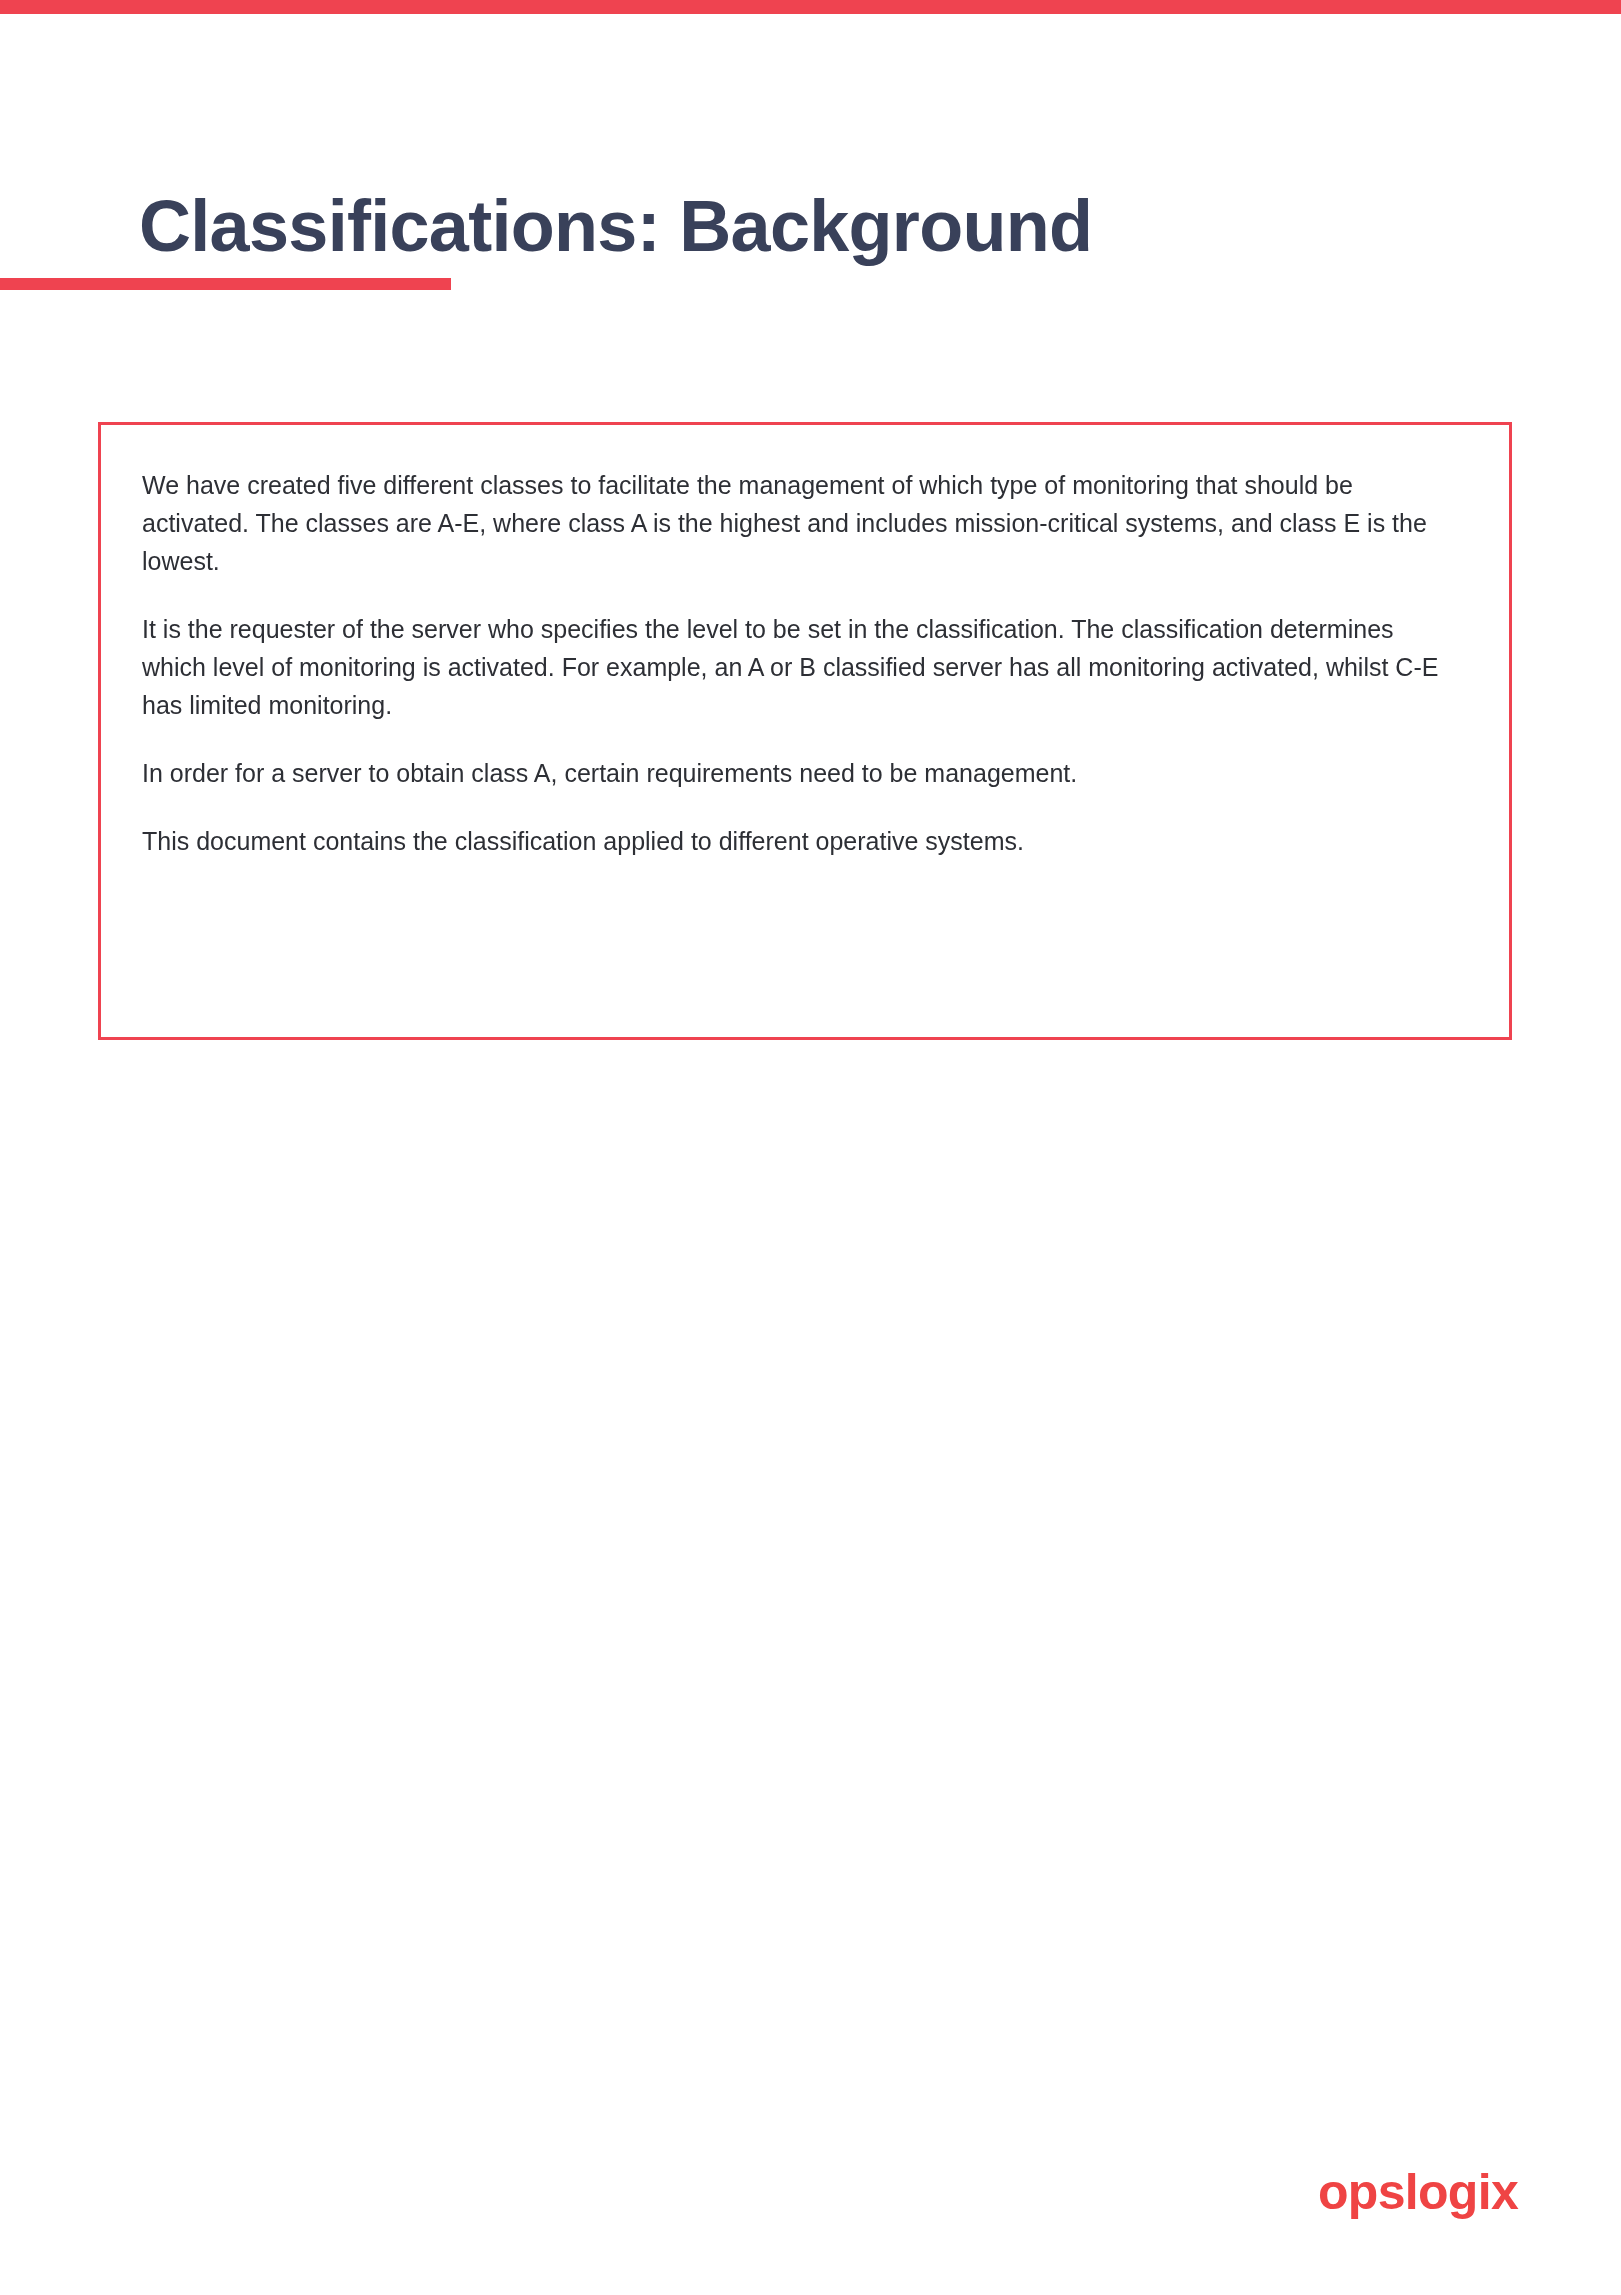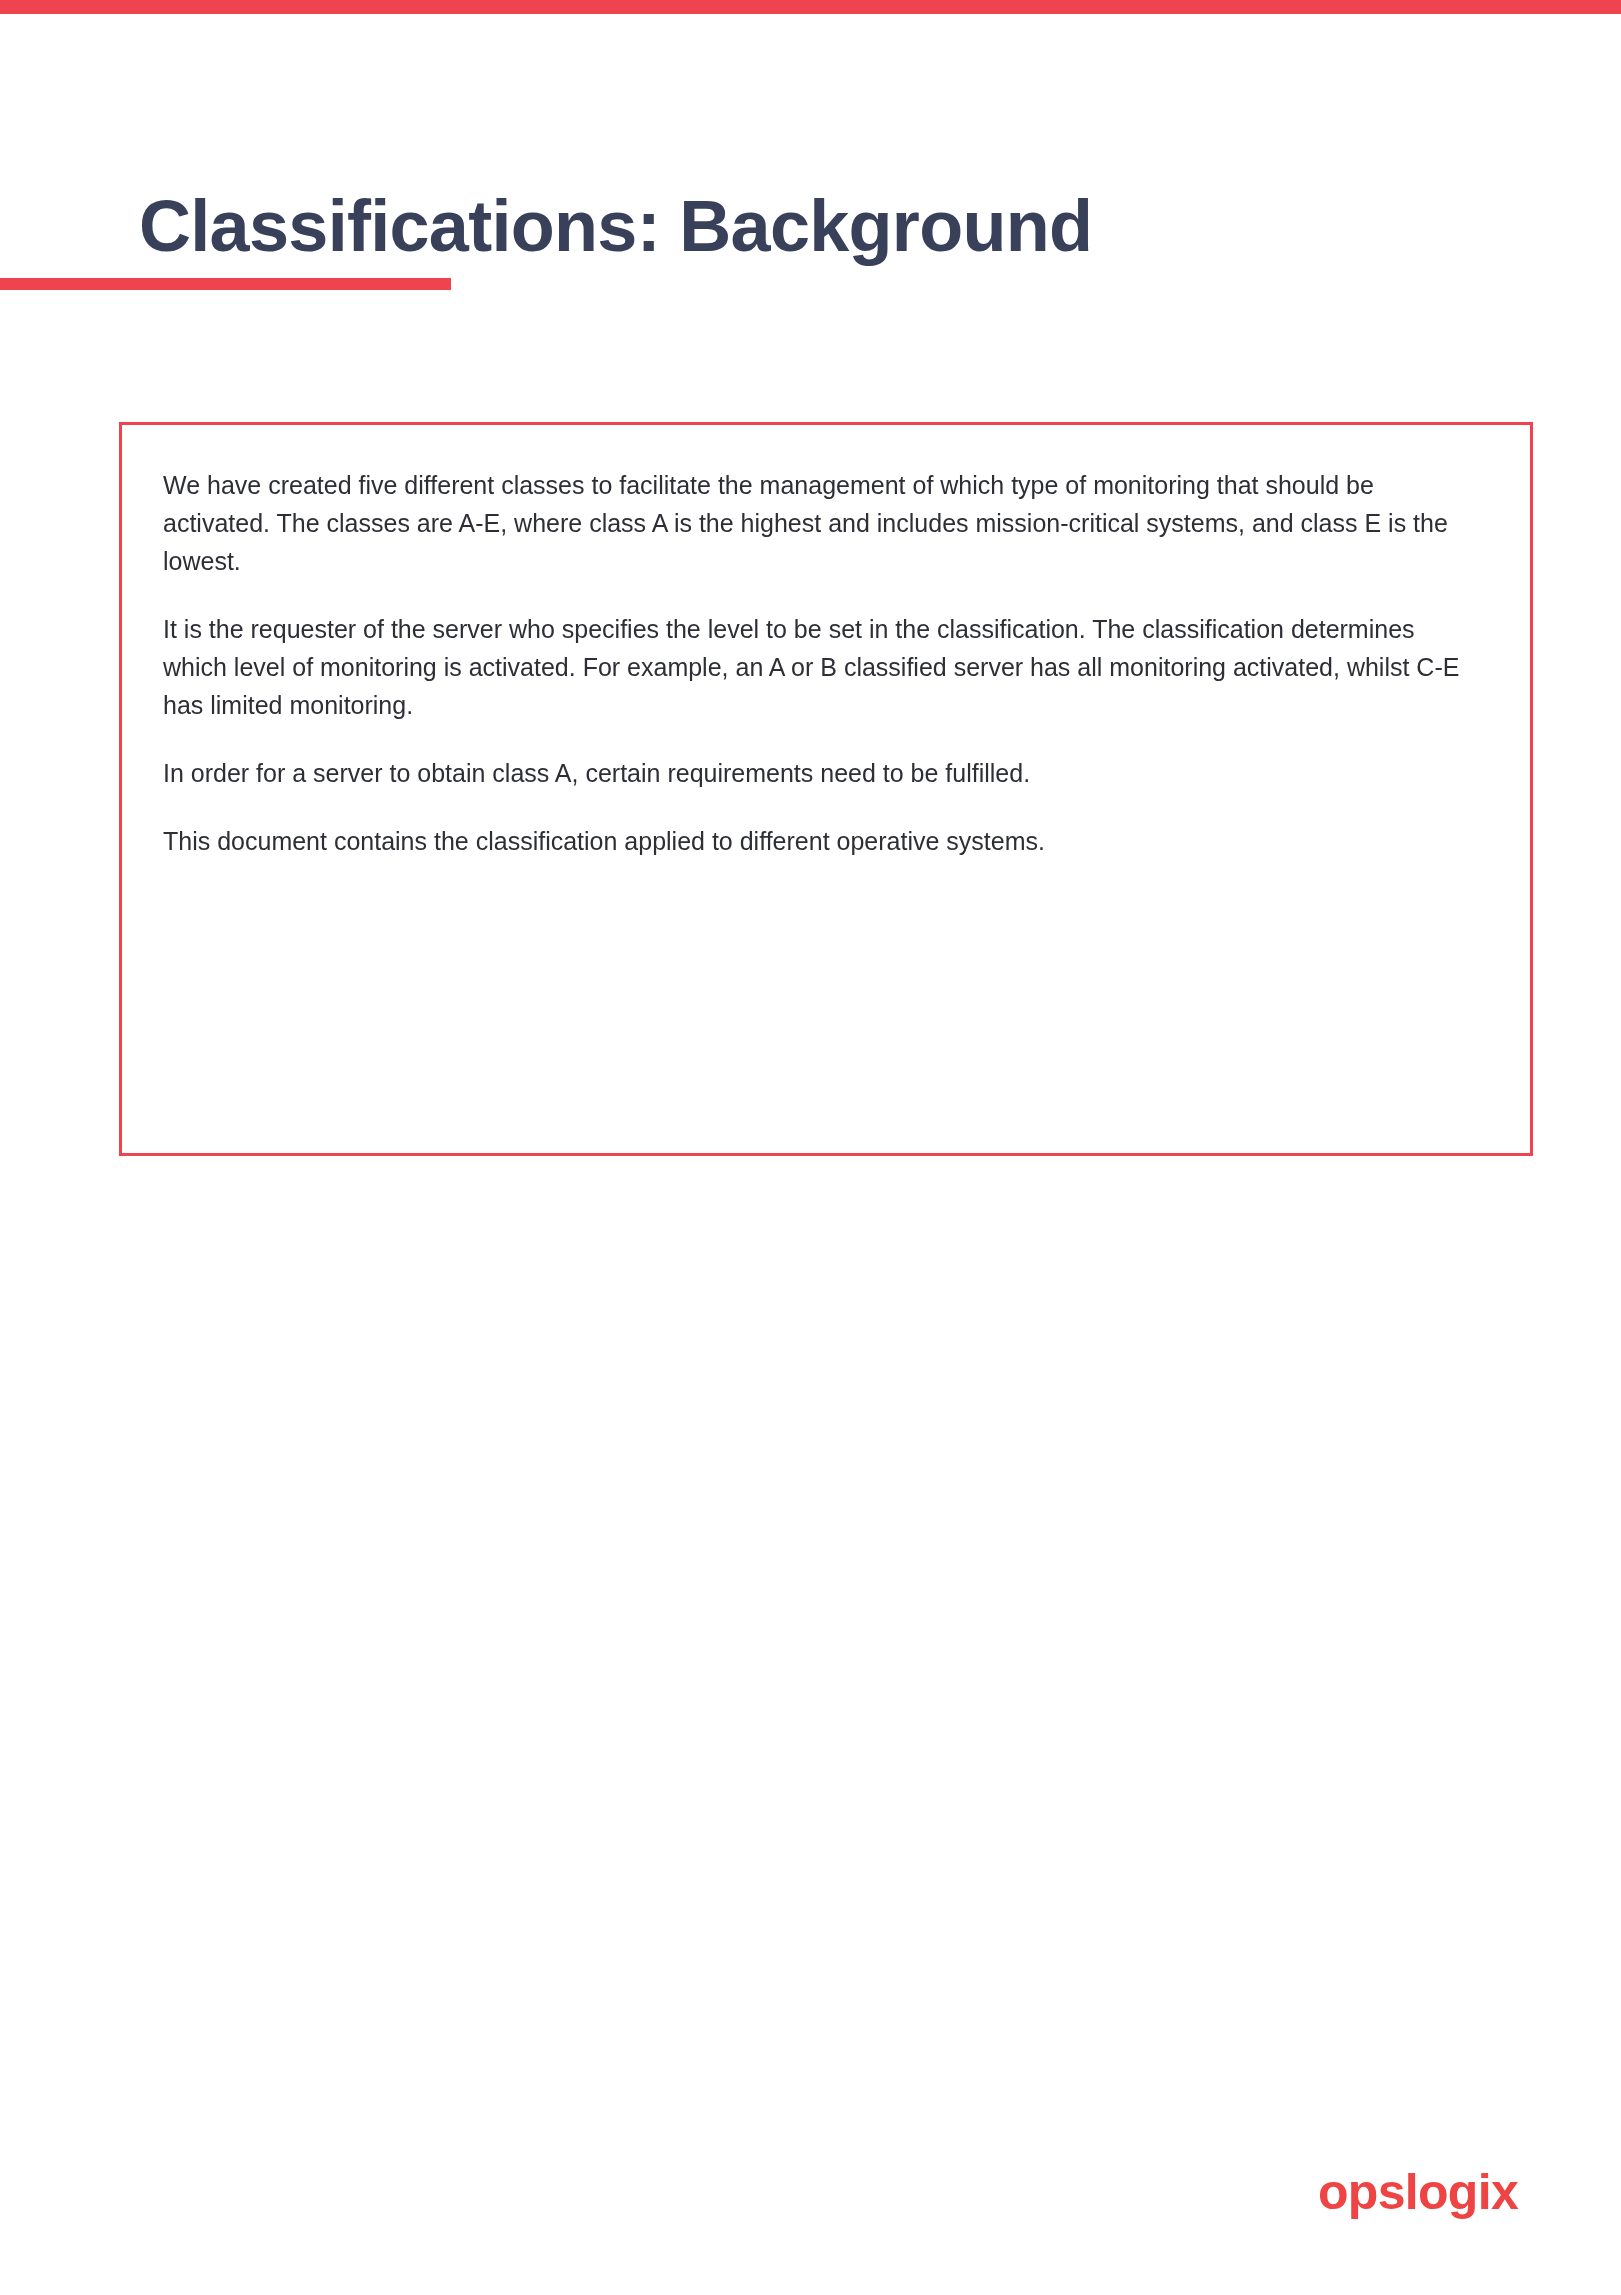--- a/index.html
+++ b/index.html
@@ -44,24 +44,24 @@
     left: 0px;
     top: 278px;
     width: 451px;
     height: 12.4px;
     background: #ef4350;
   }
 
   
   .content-box {
     position: absolute;
-    left: 119px;
+    left: 98px;
     top: 422px;
     width: 1414px;
-    height: 734px;
+    height: 618px;
     border: 3.3px solid #ef4350;
     box-sizing: border-box;
   }
 
   .content-inner {
     padding: 41px 55px 0 41px;
   }
 
   .para {
     color: #2d2f35;
@@ -92,19 +92,19 @@
 <div class="top-bar"></div>
 
 <h1 class="page-title">Classifications: Background</h1>
 
 <div class="title-rule"></div>
 
 <section class="content-box">
   <div class="content-inner">
     <p class="para">We have created five different classes to facilitate the management of which type of monitoring that should be activated. The classes are A-E, where class A is the highest and includes mission-critical systems, and class E is the lowest.</p>
     <p class="para">It is the requester of the server who specifies the level to be set in the classification. The classification determines which level of monitoring is activated. For example, an A or B classified server has all monitoring activated, whilst C-E has limited monitoring.</p>
-    <p class="para">In order for a server to obtain class A, certain requirements need to be fulfilled.</p>
+    <p class="para">In order for a server to obtain class A, certain requirements need to be management.</p>
     <p class="para">This document contains the classification applied to different operative systems.</p>
   </div>
 </section>
 
 <div class="logo">opslogix</div>
 
 
 </body></html>

